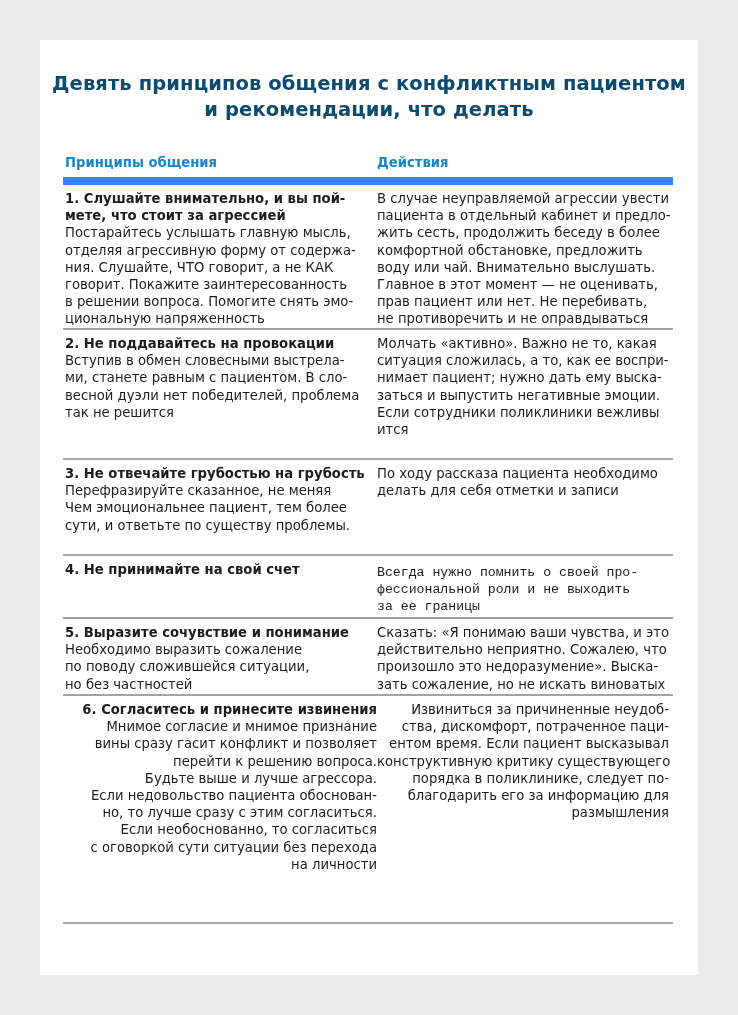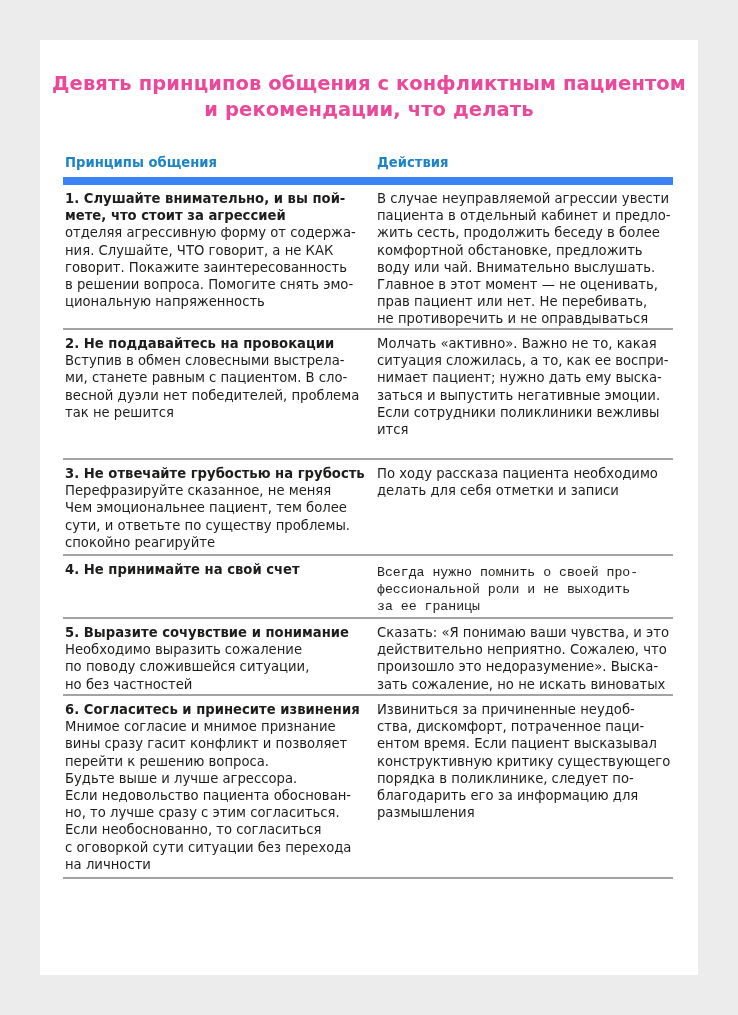--- a/index.html
+++ b/index.html
@@ -26,21 +26,21 @@
     .title {
       position: absolute;
       left: 0;
       top: 31px;
       width: 658px;
       text-align: center;
       font-weight: bold;
       font-size: 19.5px;
       line-height: 26px;
       letter-spacing: 0.1px;
-      color: #ec4899;
+      color: #0c4a6e;
       margin: 0;
     }
     .title span { display: block; }
     .table {
       position: absolute;
       left: 23px;
       top: 114px;
       width: 610px;
     }
     .thead {
@@ -69,21 +69,21 @@
       padding-bottom: 5px;
       box-sizing: border-box;
     }
     .cell .line { display: block; white-space: nowrap; }
     .cell .heading { font-weight: bold; }
     .r1 { height: 145px; }
     .r2 { height: 130px; }
     .r3 { height: 96px; }
     .r4 { height: 63px; }
     .r5 { height: 77px; }
-    .r6 { height: 183px; }
+    .r6 { height: 228px; text-align: right; }
     .r4 .col-right { padding-top: 8px; font-family: Liberation Mono, monospace; }
   </style>
 </head>
 <body>
 
 <div class="card">
   <h1 class="title">
     <span>Девять принципов общения с конфликтным пациентом</span>
     <span>и рекомендации, что делать</span>
   </h1>
@@ -92,20 +92,21 @@
     <div class="thead">
       <div class="th col-left">Принципы общения</div>
       <div class="th col-right">Действия</div>
     </div>
 
     <div id="rows">
         <div class="row r1">
           <div class="cell col-left">
             <span class="line heading">1. Слушайте внимательно, и вы пой-</span>
             <span class="line heading">мете, что стоит за агрессией</span>
+            <span class="line">Постарайтесь услышать главную мысль,</span>
             <span class="line">отделяя агрессивную форму от содержа-</span>
             <span class="line">ния. Слушайте, ЧТО говорит, а не КАК</span>
             <span class="line">говорит. Покажите заинтересованность</span>
             <span class="line">в решении вопроса. Помогите снять эмо-</span>
             <span class="line">циональную напряженность</span>
           </div>
           <div class="cell col-right">
             <span class="line">В случае неуправляемой агрессии увести</span>
             <span class="line">пациента в отдельный кабинет и предло-</span>
             <span class="line">жить сесть, продолжить беседу в более</span>
@@ -132,21 +133,20 @@
             <span class="line">Если сотрудники поликлиники вежливы</span>
             <span class="line">ится</span>
           </div>
         </div>
         <div class="row r3">
           <div class="cell col-left">
             <span class="line heading">3. Не отвечайте грубостью на грубость</span>
             <span class="line">Перефразируйте сказанное, не меняя</span>
             <span class="line">Чем эмоциональнее пациент, тем более</span>
             <span class="line">сути, и ответьте по существу проблемы.</span>
-            <span class="line">спокойно реагируйте</span>
           </div>
           <div class="cell col-right">
             <span class="line">По ходу рассказа пациента необходимо</span>
             <span class="line">делать для себя отметки и записи</span>
           </div>
         </div>
         <div class="row r4">
           <div class="cell col-left">
             <span class="line heading">4. Не принимайте на свой счет</span>
           </div>

